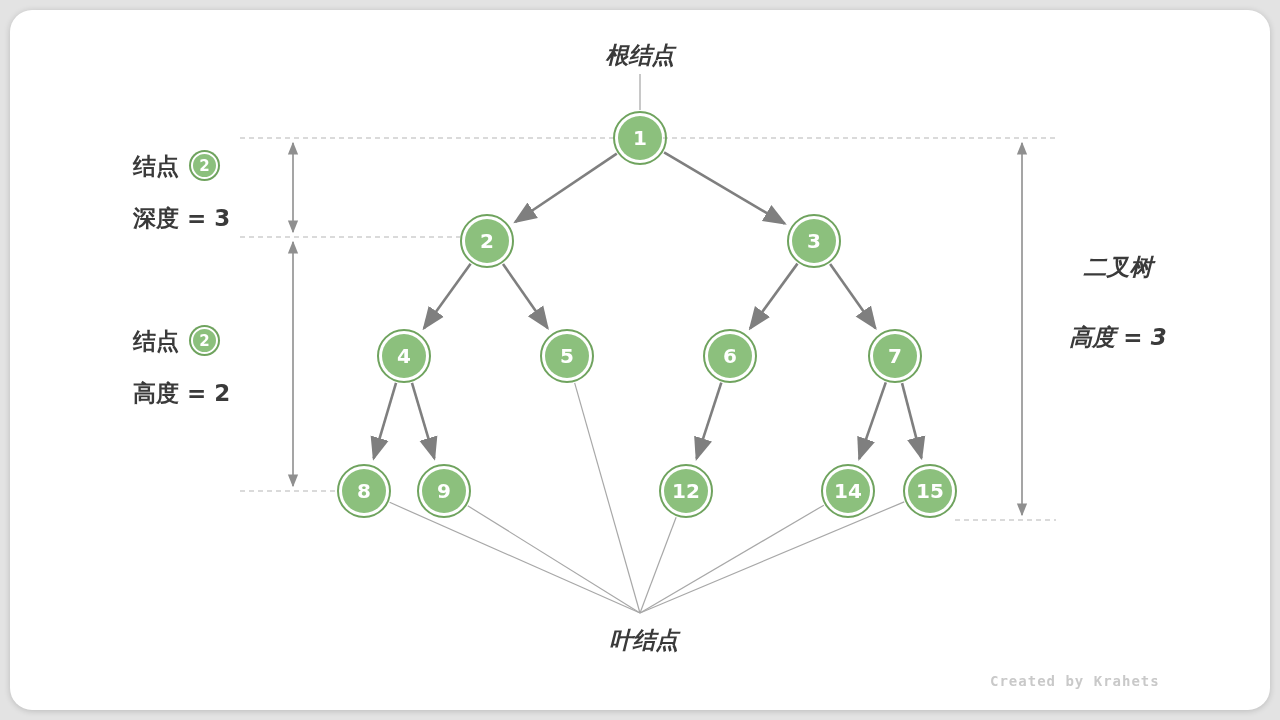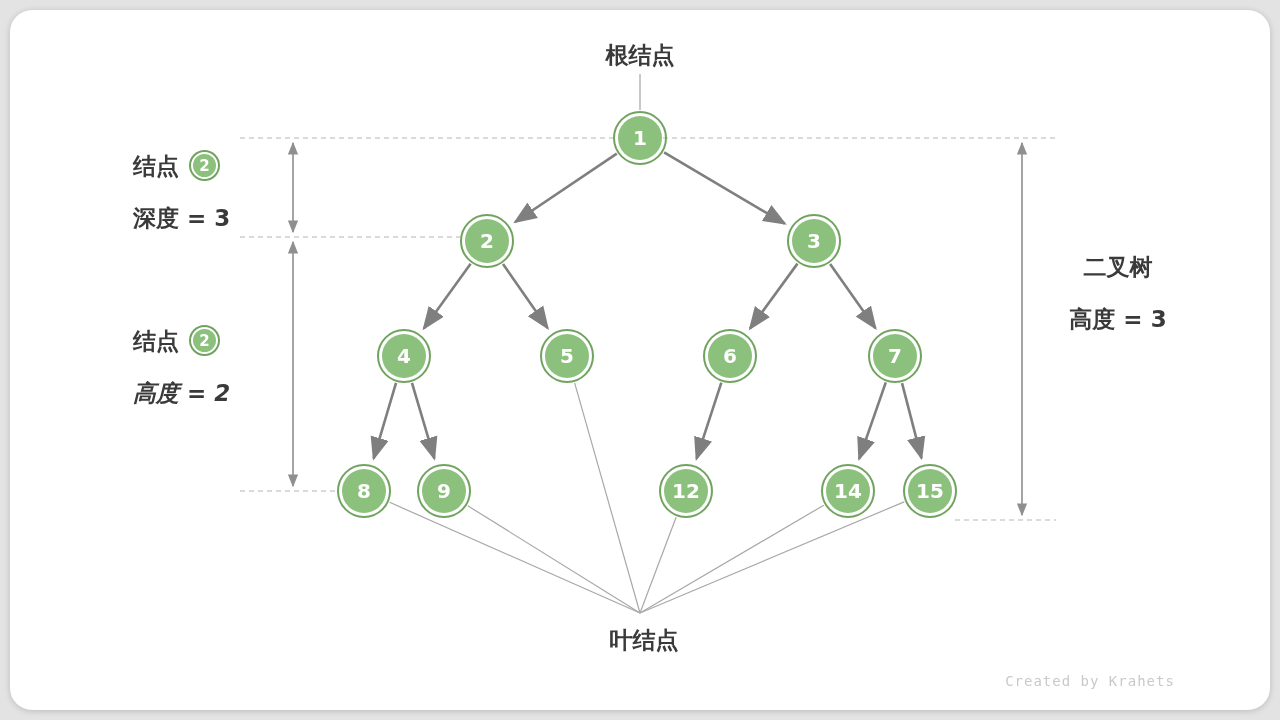--- a/index.html
+++ b/index.html
@@ -11,32 +11,32 @@
   .card{
     position:absolute;inset:10px;background:#ffffff;border-radius:22px;
     box-shadow:0 1px 6px rgba(0,0,0,0.18);
   }
   svg.canvas{position:absolute;left:0;top:0;}
   .label{
     position:absolute;font-weight:bold;color:#3a3a3a;font-size:23px;line-height:1.2;
     white-space:nowrap;
     text-align:right;
   }
-  .centered{text-align:center;}
+  .centered{text-align:center;font-style:italic;}
   .badge{
     display:inline-flex;align-items:center;justify-content:center;
     width:23px;height:23px;border-radius:50%;
     background:#8cc07d;color:#ffffff;border:2px solid #ffffff;
     box-shadow:0 0 0 2px #6fa35e;
     font-size:15px;font-weight:bold;margin-left:12px;vertical-align:middle;
     position:relative;top:-2px;
   }
   .watermark{
     position:absolute;font-family:"DejaVu Sans Mono","Liberation Mono",monospace;
-    font-size:14px;color:#c9c9c9;letter-spacing:1px;text-align:center;
+    font-size:14px;color:#c9c9c9;letter-spacing:1px;text-align:left;font-weight:bold;
   }
 </style>
 </head>
 <body>
 
 <div class="card"></div>
 
 <svg id="tree-svg" class="canvas" width="1280" height="720" viewBox="0 0 1280 720">
     <defs>
       <marker id="arr" viewBox="0 0 10 8" refX="9" refY="4" markerWidth="9" markerHeight="8" orient="auto-start-reverse">
@@ -138,18 +138,18 @@
 <div class="label centered" style="left:569px;top:627px;width:150px;">叶结点</div>
 
 <div class="label" style="left:133px;top:153px;">
   <span>结点</span><span class="badge">2</span>
 </div>
 <div class="label" style="left:133px;top:205px;">深度 = 3</div>
 
 <div class="label" style="left:133px;top:328px;">
   <span>结点</span><span class="badge">2</span>
 </div>
-<div class="label" style="left:133px;top:380px;font-style:italic;">高度 = 2</div>
+<div class="label" style="left:133px;top:380px;">高度 = 2</div>
 
 <div class="label centered" style="left:1048px;top:254px;width:140px;">二叉树</div>
-<div class="label centered" style="left:1048px;top:306px;width:140px;">高度 = 3</div>
+<div class="label centered" style="left:1048px;top:324px;width:140px;">高度 = 3</div>
 
 <div class="watermark" style="left:990px;top:673px;width:200px;">Created by Krahets</div>
 
 </body></html>

